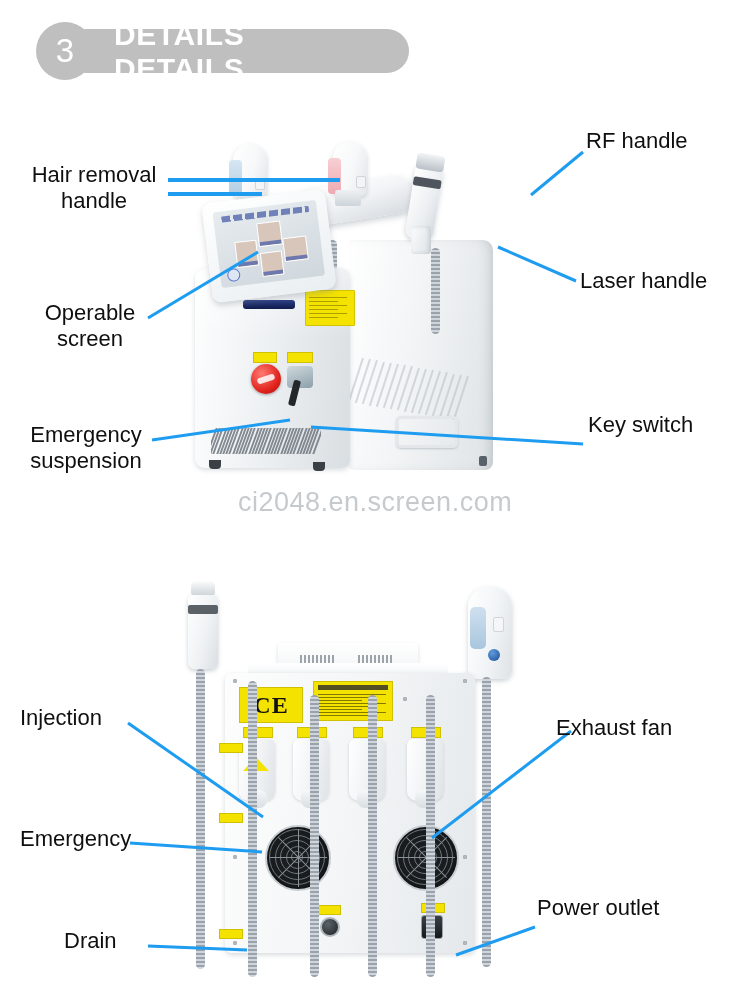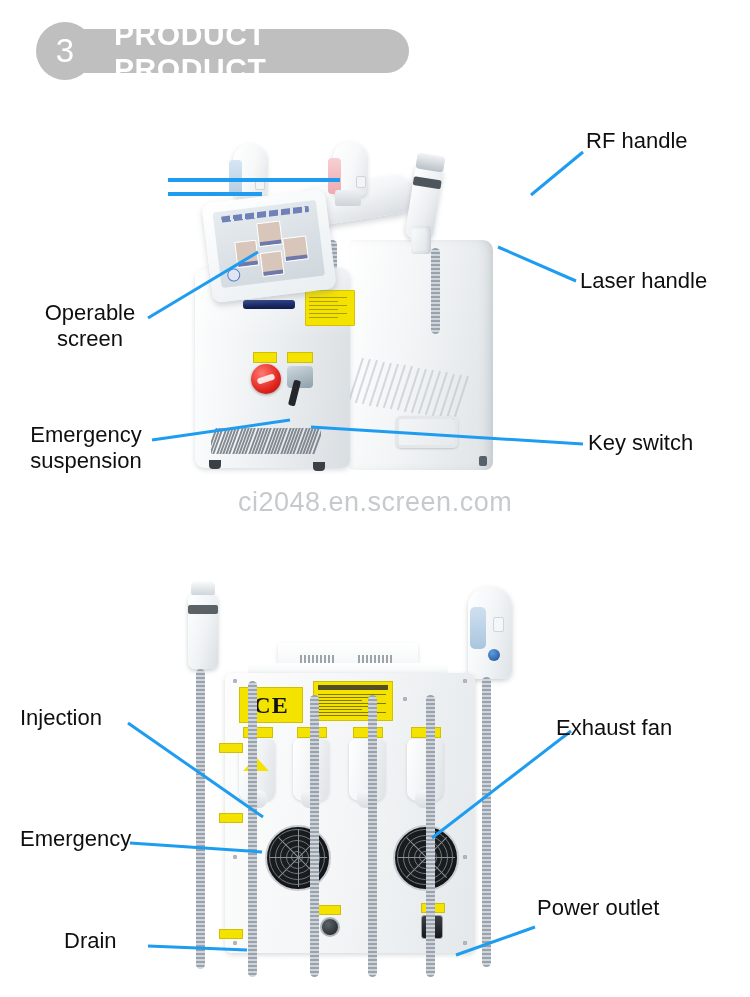--- a/index.html
+++ b/index.html
@@ -292,21 +292,21 @@
 </style>
 </head>
 <body>
 
 <div class="page">
 
   <div class="section-header">
     <div class="sh-bar"></div>
     <div class="sh-circle"></div>
     <div class="sh-num">3</div>
-    <div class="sh-title">PRODUCT PRODUCT</div>
+    <div class="sh-title">DETAILS DETAILS</div>
   </div>
 
   <div class="photo" id="top-machine">
 
     <div class="tower">
       <div class="tower-vents" id="tower-vents">
           <i style="left: 0px; top: 0px;"></i>
           <i style="left: 7px; top: 1.2px;"></i>
           <i style="left: 14px; top: 2.4px;"></i>
           <i style="left: 21px; top: 3.6px;"></i>
@@ -561,32 +561,34 @@
     <line x1="576" y1="281" x2="498" y2="247" stroke="#1e9cf0" stroke-width="3"></line>
     <line x1="583" y1="444" x2="311" y2="427" stroke="#1e9cf0" stroke-width="3"></line>
 
     <line x1="128" y1="723" x2="263" y2="817" stroke="#1e9cf0" stroke-width="3"></line>
     <line x1="130" y1="843" x2="262" y2="852" stroke="#1e9cf0" stroke-width="3"></line>
     <line x1="148" y1="946" x2="247" y2="950" stroke="#1e9cf0" stroke-width="3"></line>
     <line x1="571" y1="731" x2="432" y2="838" stroke="#1e9cf0" stroke-width="3"></line>
     <line x1="535" y1="927" x2="456" y2="955" stroke="#1e9cf0" stroke-width="3"></line>
   </svg>
 
+  <div class="callout center-al" style="left:20px;top:162px;width:148px;">Hair removal
+handle</div>
 
   <div class="callout center-al" style="left:28px;top:300px;width:124px;">Operable
 screen</div>
 
   <div class="callout center-al" style="left:10px;top:422px;width:152px;">Emergency
 suspension</div>
 
   <div class="callout" style="left:586px;top:128px;">RF handle</div>
 
   <div class="callout" style="left:580px;top:268px;">Laser handle</div>
 
-  <div class="callout" style="left:588px;top:430px;">Key switch</div>
+  <div class="callout" style="left:588px;top:412px;">Key switch</div>
 
   <div class="callout" style="left:20px;top:705px;">Injection</div>
 
   <div class="callout" style="left:20px;top:826px;">Emergency</div>
 
   <div class="callout" style="left:64px;top:928px;">Drain</div>
 
   <div class="callout" style="left:556px;top:715px;">Exhaust fan</div>
 
   <div class="callout" style="left:537px;top:895px;">Power outlet</div>

